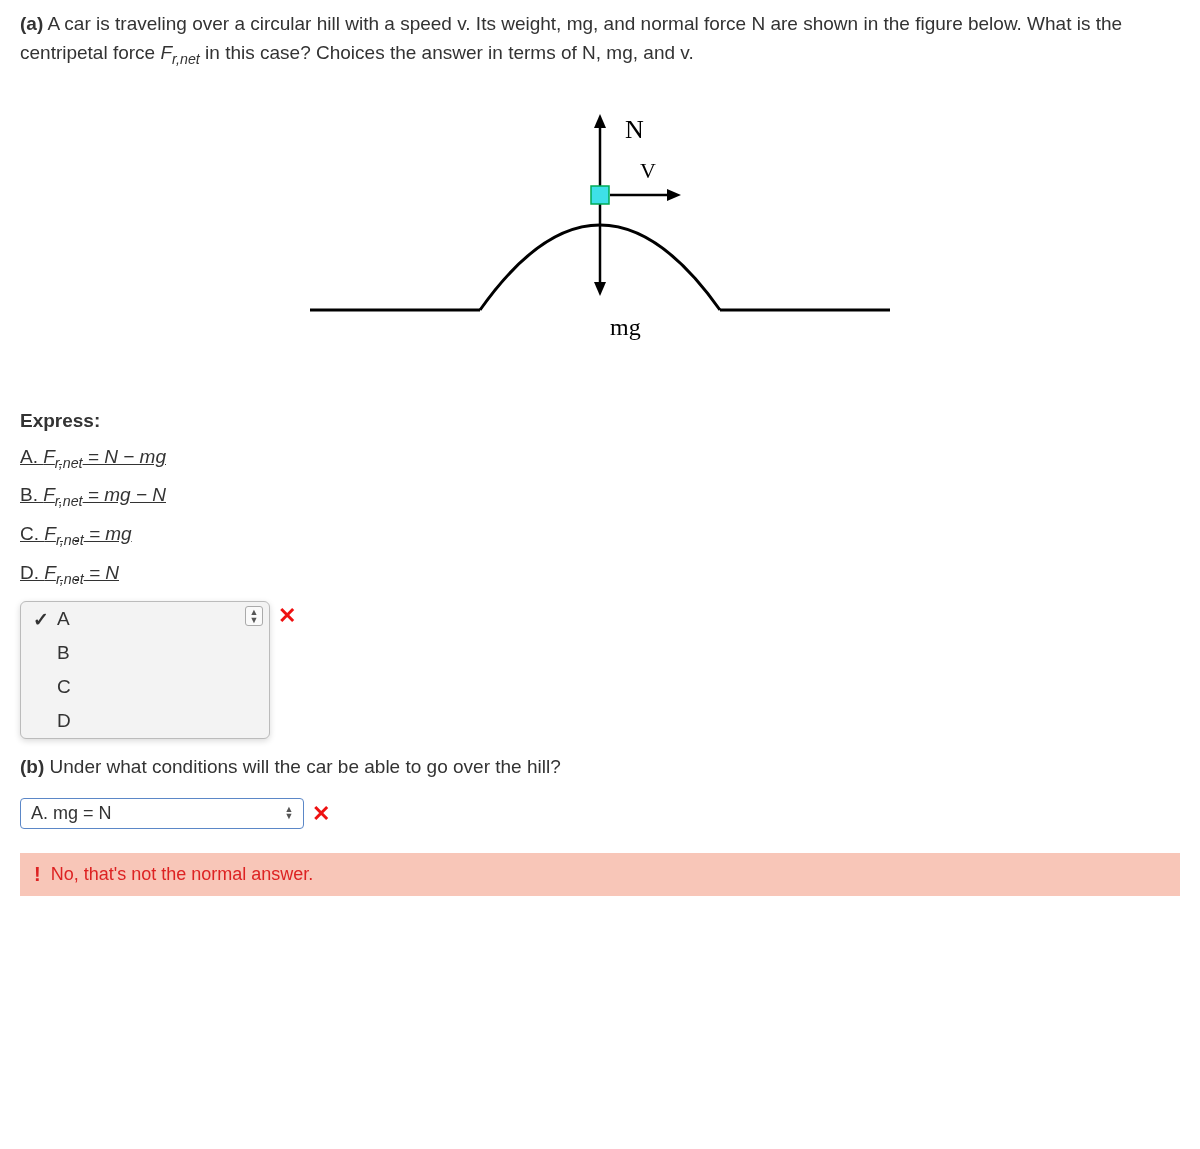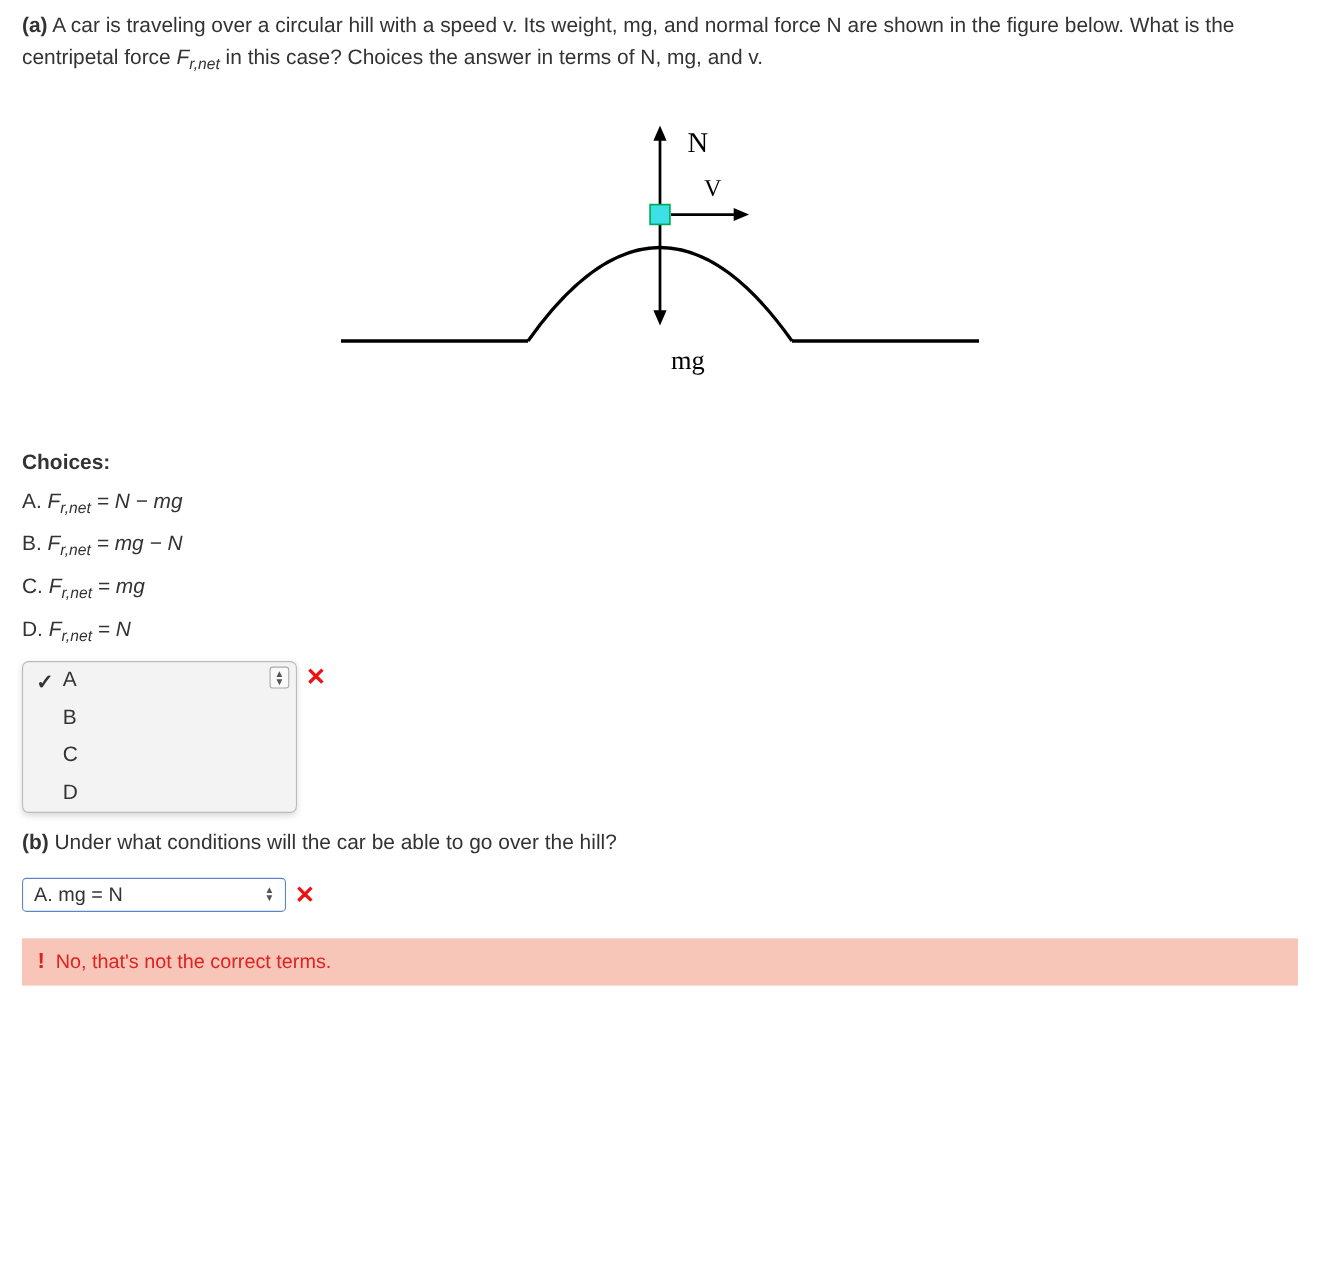--- a/index.html
+++ b/index.html
@@ -36,20 +36,21 @@
       justify-content: center;
       margin: 30px 0 50px 0;
     }
     .choices-header {
       font-weight: bold;
       margin-bottom: 14px;
     }
     .choice-line {
       margin-bottom: 14px;
       font-style: italic;
+      text-decoration: underline;
     }
     .choice-line .letter {
       font-style: normal;
     }
     .dropdown-open {
       position: relative;
       width: 250px;
       border: 1px solid #bbb;
       border-radius: 6px;
       background: #f3f3f3;
@@ -98,21 +99,21 @@
       margin-top: 2px;
     }
     .part-b {
       margin-top: 17px;
       margin-bottom: 20px;
     }
     .select-closed {
       display: inline-flex;
       align-items: center;
       justify-content: space-between;
-      width: 240px;
+      width: 284px;
       border: 1.5px solid #5b87c7;
       border-radius: 4px;
       padding: 4px 6px 4px 10px;
       background: #fff;
       font-size: 18px;
       color: #333;
     }
     .select-stepper {
       width: 16px;
       display: flex;
@@ -169,21 +170,21 @@
     <polygon points="391,95 377,89 377,101" fill="#000"></polygon>
 
     <rect x="301" y="86" width="18" height="18" fill="#3ee0e8" stroke="#0a5" stroke-width="1.5"></rect>
 
     <text x="335" y="38" font-family="serif" font-size="26">N</text>
     <text x="350" y="78" font-family="serif" font-size="22">V</text>
     <text x="320" y="235" font-family="serif" font-size="24">mg</text>
   </svg>
 </div>
 
-<div class="choices-header">Choices:</div>
+<div class="choices-header">Express:</div>
 
 <div class="choice-line">
   <span class="letter">A. </span><span>F</span><span class="subscript">r,net</span><span> = N − mg</span>
 </div>
 <div class="choice-line">
   <span class="letter">B. </span><span>F</span><span class="subscript">r,net</span><span> = mg − N</span>
 </div>
 <div class="choice-line">
   <span class="letter">C. </span><span>F</span><span class="subscript">r,net</span><span> = mg</span>
 </div>
@@ -215,14 +216,14 @@
     <span class="select-stepper">
       <span>▲</span>
       <span>▼</span>
     </span>
   </div>
   <span class="x-mark">✕</span>
 </div>
 
 <div class="feedback-bar">
   <span class="exclaim">!</span>
-  <span>No, that's not the correct terms.</span>
+  <span>No, that's not the normal answer.</span>
 </div>
 
 </body></html>

